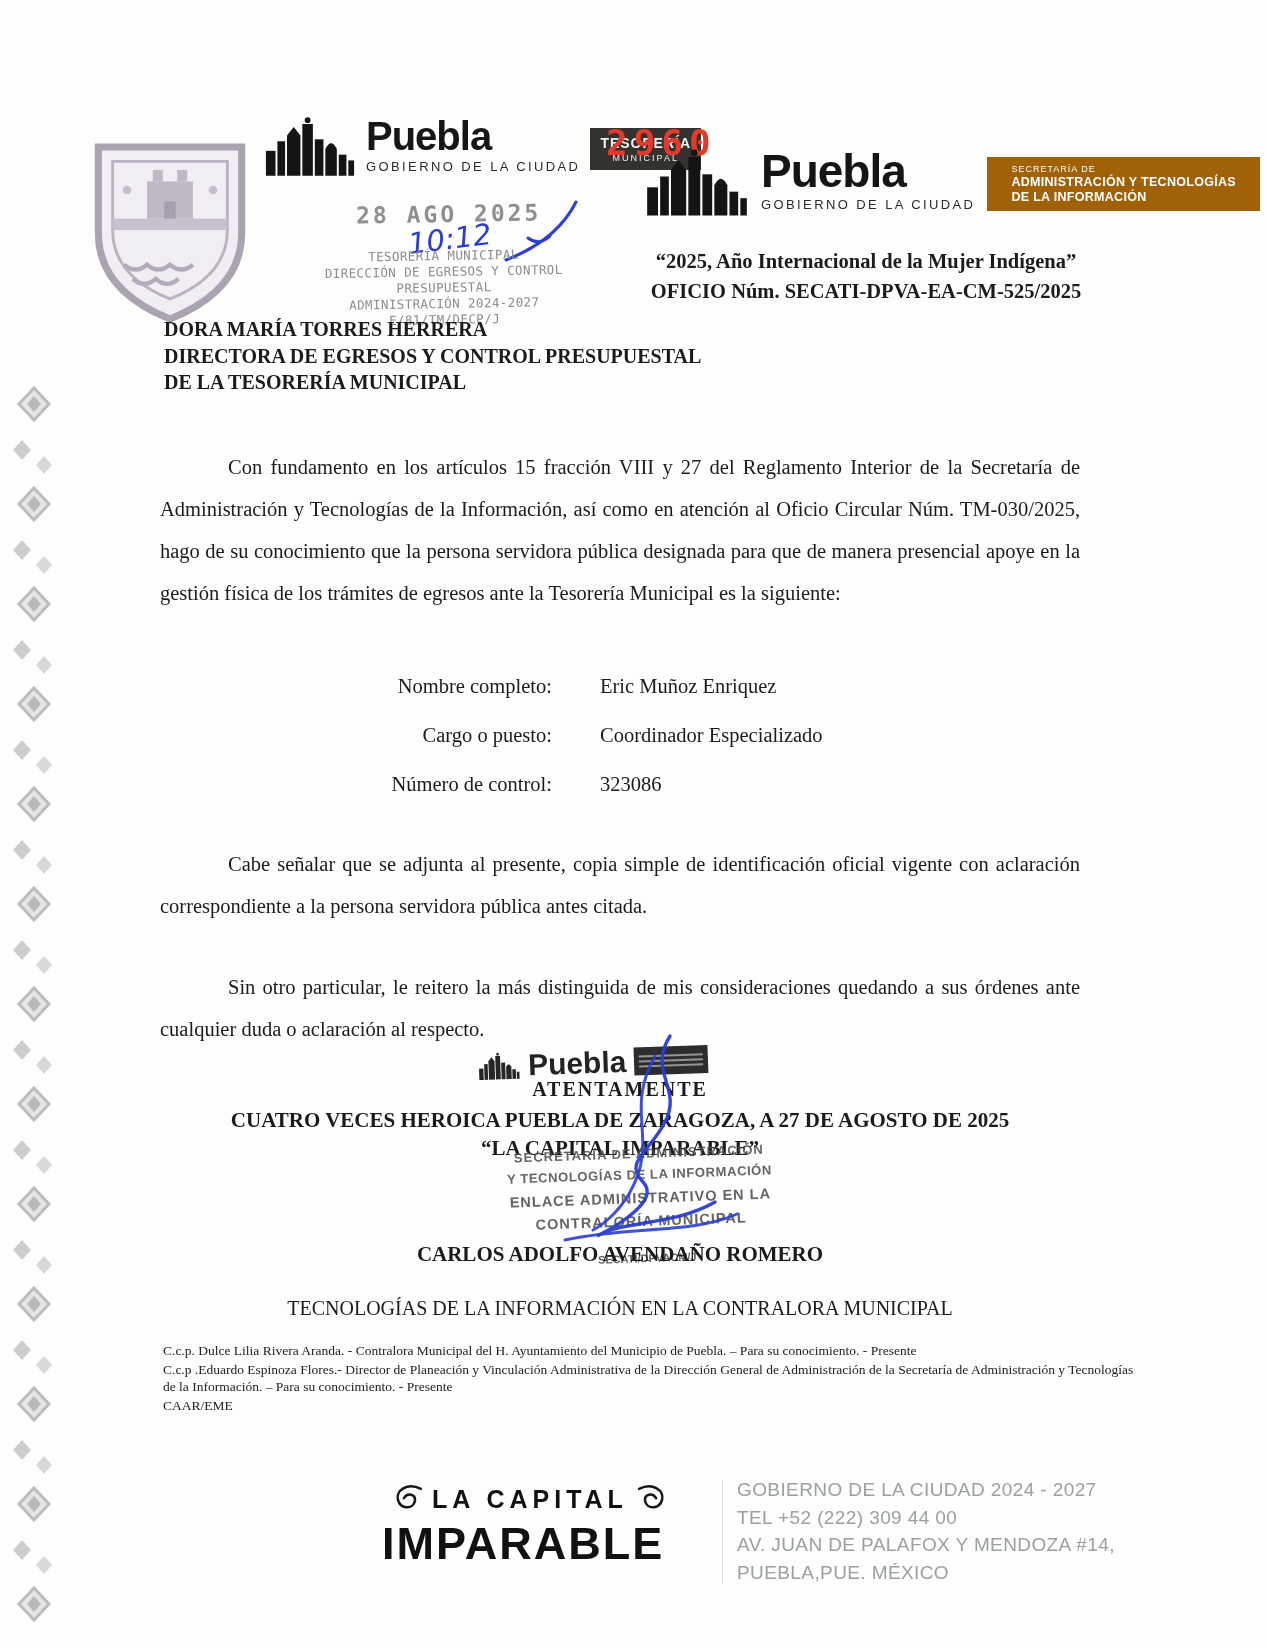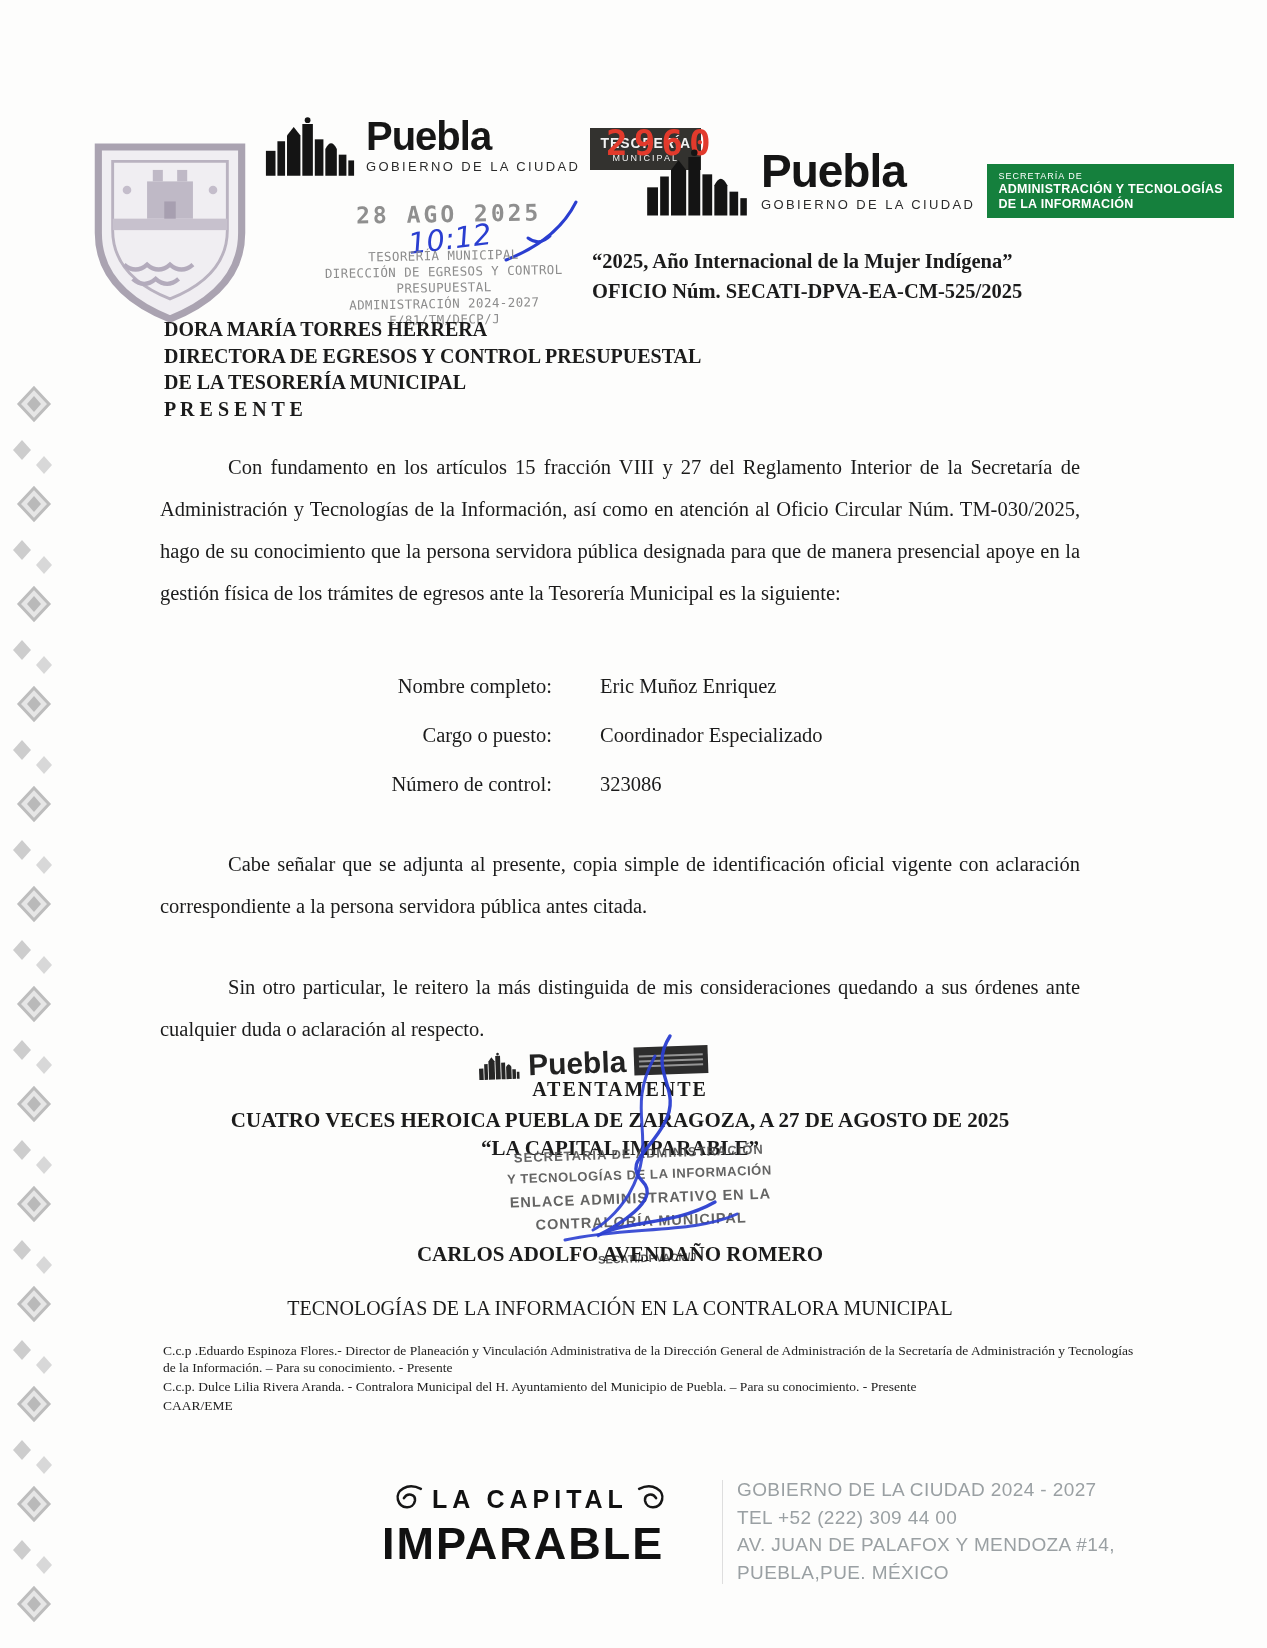--- a/index.html
+++ b/index.html
@@ -34,26 +34,26 @@
   .pen-stroke{position:absolute;left:498px;top:198px;width:90px;height:70px}
 
   .receipt-stamp{position:absolute;left:298px;top:248px;width:292px;text-align:center;
                  font-family:"DejaVu Sans Mono",monospace;font-size:12.5px;line-height:16px;
                  color:#8d8d8d;letter-spacing:.4px;transform:rotate(-1deg)}
 
   .logo-right{position:absolute;left:645px;top:148px;display:flex;align-items:flex-start;gap:12px}
   .skyline-lg{width:104px;height:70px}
   .brand-name-lg{font-family:"Liberation Sans",sans-serif;font-weight:800;font-size:46px;
                  letter-spacing:-1px;color:#151515;line-height:1}
-  .badge-right{background:#15803d;color:#ffffff;font-family:"Liberation Sans",sans-serif;
-               padding:7px 11px;margin-top:16px;min-width:206px}
+  .badge-right{background:#a16207;color:#ffffff;font-family:"Liberation Sans",sans-serif;
+               padding:7px 24px;margin-top:9px;min-width:206px}
   .badge-right .r1{font-size:9px;letter-spacing:1px}
   .badge-right .r2,.badge-right .r3{font-size:12.5px;font-weight:bold;letter-spacing:.3px;margin-top:1px}
 
-  .legend-block{position:absolute;left:592px;top:250px;width:548px;text-align:left}
+  .legend-block{position:absolute;left:592px;top:250px;width:548px;text-align:center}
   .legend-line{font-weight:bold;font-size:20.5px}
   .oficio-line{font-weight:bold;font-size:20.5px;margin-top:7px}
 
   
   .addressee{position:absolute;left:164px;top:316px;font-weight:bold;font-size:20px;line-height:26.5px}
 
   
   .para{position:absolute;left:160px;width:920px;font-size:20.5px;line-height:42px;
         text-align:justify;text-indent:68px}
   .para1{top:446px}
@@ -208,21 +208,20 @@
 
   <div class="legend-block">
     <div class="legend-line">“2025, Año Internacional de la Mujer Indígena”</div>
     <div class="oficio-line">OFICIO Núm. SECATI-DPVA-EA-CM-525/2025</div>
   </div>
 
   <div class="addressee">
     <div>DORA MARÍA TORRES HERRERA</div>
     <div>DIRECTORA DE EGRESOS Y CONTROL PRESUPUESTAL</div>
     <div>DE LA TESORERÍA MUNICIPAL</div>
-    <div>P R E S E N T E</div>
   </div>
 
   <p class="para para1">Con fundamento en los artículos 15 fracción VIII y 27 del Reglamento Interior de la Secretaría de Administración y Tecnologías de la Información, así como en atención al Oficio Circular Núm. TM-030/2025, hago de su conocimiento que la persona servidora pública designada para que de manera presencial apoye en la gestión física de los trámites de egresos ante la Tesorería Municipal es la siguiente:</p>
 
   <div class="fields">
     <div class="field-row">
       <div class="field-label">Nombre completo:</div>
       <div class="field-value">Eric Muñoz Enriquez</div>
     </div>
     <div class="field-row">
@@ -266,22 +265,22 @@
   <svg class="signature-svg" viewBox="0 0 250 240">
     <path d="M165 6 C142 42 178 58 160 92 C145 122 118 132 138 152 C156 170 112 196 92 206 C120 190 168 196 210 172" stroke="#2a3ed0" stroke-width="3.4" fill="none" stroke-linecap="round" opacity=".95"></path>
     <path d="M150 26 C118 84 156 108 124 164 C112 184 96 196 88 200" stroke="#2a3ed0" stroke-width="3" fill="none" stroke-linecap="round" opacity=".9"></path>
     <path d="M60 210 C120 196 190 204 232 184" stroke="#2a3ed0" stroke-width="3" fill="none" stroke-linecap="round" opacity=".9"></path>
   </svg>
 
   <div class="sig-center signer-name">CARLOS ADOLFO AVENDAÑO ROMERO</div>
   <div class="sig-center signer-title2">TECNOLOGÍAS DE LA INFORMACIÓN EN LA CONTRALORA MUNICIPAL</div>
 
   <div class="ccp">
+    <div>C.c.p. Dulce Lilia Rivera Aranda. - Contralora Municipal del H. Ayuntamiento del Municipio de Puebla. – Para su conocimiento. - Presente</div>
     <div>C.c.p .Eduardo Espinoza Flores.- Director de Planeación y Vinculación Administrativa de la Dirección General de Administración de la Secretaría de Administración y Tecnologías de la Información. – Para su conocimiento. - Presente</div>
-    <div>C.c.p. Dulce Lilia Rivera Aranda. - Contralora Municipal del H. Ayuntamiento del Municipio de Puebla. – Para su conocimiento. - Presente</div>
     <div>CAAR/EME</div>
   </div>
 
   <div class="capital-logo">
     <div class="capital-row">
       <svg class="swirl" viewBox="0 0 40 40">
           <use href="#swirl-sym"></use>
         </svg>
       <span class="capital-l1">LA CAPITAL</span>
       <svg class="swirl flip" viewBox="0 0 40 40">

